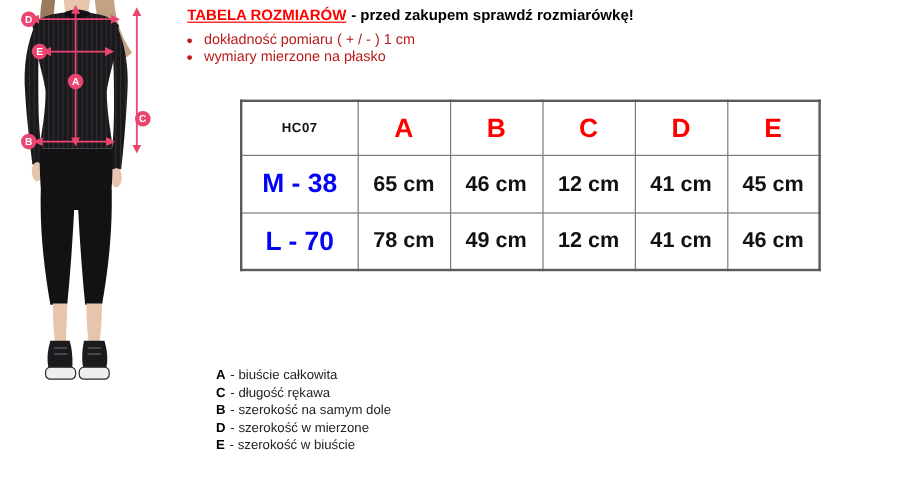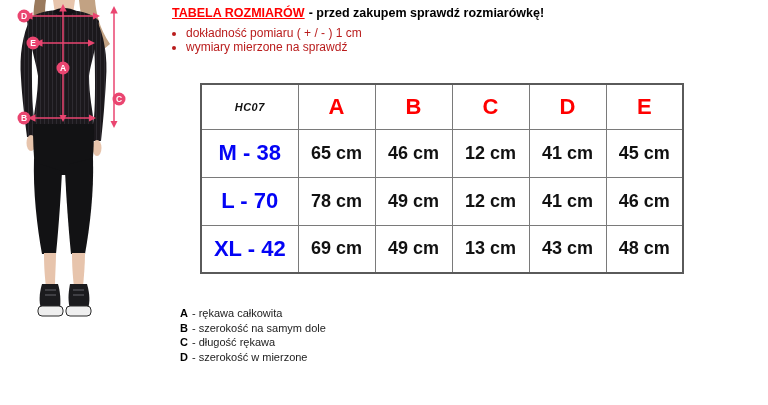--- a/index.html
+++ b/index.html
@@ -4,37 +4,37 @@
 <style>
   * { margin:0; padding:0; box-sizing:border-box; }
   html,body { width:768px; height:405px; background:#ffffff; overflow:hidden;
               font-family:"Liberation Sans", sans-serif; }
   .page { position:relative; width:768px; height:405px; background:#fff; }
 
   
   .figure-wrap { position:absolute; left:0; top:0; width:160px; height:330px; }
 
   
-  .header-block { position:absolute; left:172px; top:6px; width:430px; }
+  .header-block { position:absolute; left:156px; top:6px; width:430px; }
   .title-line { font-size:12.5px; font-weight:bold; color:#000; line-height:15px; white-space:nowrap; }
   .title-red { color:#ff0000; text-decoration:underline; }
   .subtitle { color:#000; margin-left:4px; }
   .bullets { margin:6px 0 0 14px; list-style:disc; }
   .bullets li { font-size:12px; font-weight:normal; color:#b91c1c; line-height:13.5px; margin-bottom:0; }
 
   
   .size-table { position:absolute; left:200px; top:83px; border-collapse:collapse;
                 table-layout:fixed; border:2px solid #5a5a5a; }
   .size-table td { border:1px solid #7a7a7a; text-align:center; vertical-align:middle;
                    background:#fff; }
   .col-code { width:97px; }
   .col-val  { width:77px; }
   .row-head td { height:45px; }
   .row-data td { height:48px; }
-  .code-cell  { font-size:11px; font-weight:bold; color:#111; letter-spacing:0.5px;font-style:italic; }
+  .code-cell  { font-size:11px; font-weight:bold; color:#111; letter-spacing:0.5px; }
   .letter-cell{ font-size:22px; font-weight:bold; color:#ff0000; }
   .size-cell  { font-size:22px; font-weight:bold; color:#0404f5; }
   .value-cell { font-size:18px; font-weight:bold; color:#111; }
 
   
   .legend { position:absolute; left:180px; top:306px; }
   .legend-row { font-size:11px; color:#222; line-height:14.5px; white-space:nowrap; }
   .legend-letter { font-weight:bold; color:#000; margin-right:4px; }
 </style>
 </head>
@@ -112,21 +112,21 @@
       </g>
     </svg>
   </div>
 
   <div class="header-block">
     <div class="title-line">
       <span class="title-red">TABELA ROZMIARÓW</span><span class="subtitle">- przed zakupem sprawdź rozmiarówkę!</span>
     </div>
     <ul class="bullets">
       <li>dokładność pomiaru ( + / - ) 1 cm</li>
-      <li>wymiary mierzone na sprawdź</li>
+      <li>wymiary mierzone na płasko</li>
     </ul>
   </div>
 
   <table class="size-table">
     <tbody>
         <tr class="row-head">
       <td class="col-code code-cell">HC07</td>
       <td class="col-val letter-cell">A</td>
       <td class="col-val letter-cell">B</td>
       <td class="col-val letter-cell">C</td>
@@ -142,39 +142,34 @@
       <td class="value-cell">45 cm</td>
     </tr>
     <tr class="row-data">
       <td class="size-cell">L - 70</td>
       <td class="value-cell">78 cm</td>
       <td class="value-cell">49 cm</td>
       <td class="value-cell">12 cm</td>
       <td class="value-cell">41 cm</td>
       <td class="value-cell">46 cm</td>
     </tr>
-    <tr class="row-data">
-      <td class="size-cell">XL - 42</td>
-      <td class="value-cell">69 cm</td>
-      <td class="value-cell">49 cm</td>
-      <td class="value-cell">13 cm</td>
-      <td class="value-cell">43 cm</td>
-      <td class="value-cell">48 cm</td>
-    </tr>
   </tbody>
     </table>
 
   <div class="legend">
     <div class="legend-row">
-      <span class="legend-letter">A</span><span>- rękawa całkowita</span>
+      <span class="legend-letter">A</span><span>- biuście całkowita</span>
+    </div>
+    <div class="legend-row">
+      <span class="legend-letter">C</span><span>- długość rękawa</span>
     </div>
     <div class="legend-row">
       <span class="legend-letter">B</span><span>- szerokość na samym dole</span>
     </div>
     <div class="legend-row">
-      <span class="legend-letter">C</span><span>- długość rękawa</span>
+      <span class="legend-letter">D</span><span>- szerokość w mierzone</span>
     </div>
     <div class="legend-row">
-      <span class="legend-letter">D</span><span>- szerokość w mierzone</span>
+      <span class="legend-letter">E</span><span>- szerokość w biuście</span>
     </div>
   </div>
 
 </div>
 
 </body></html>

